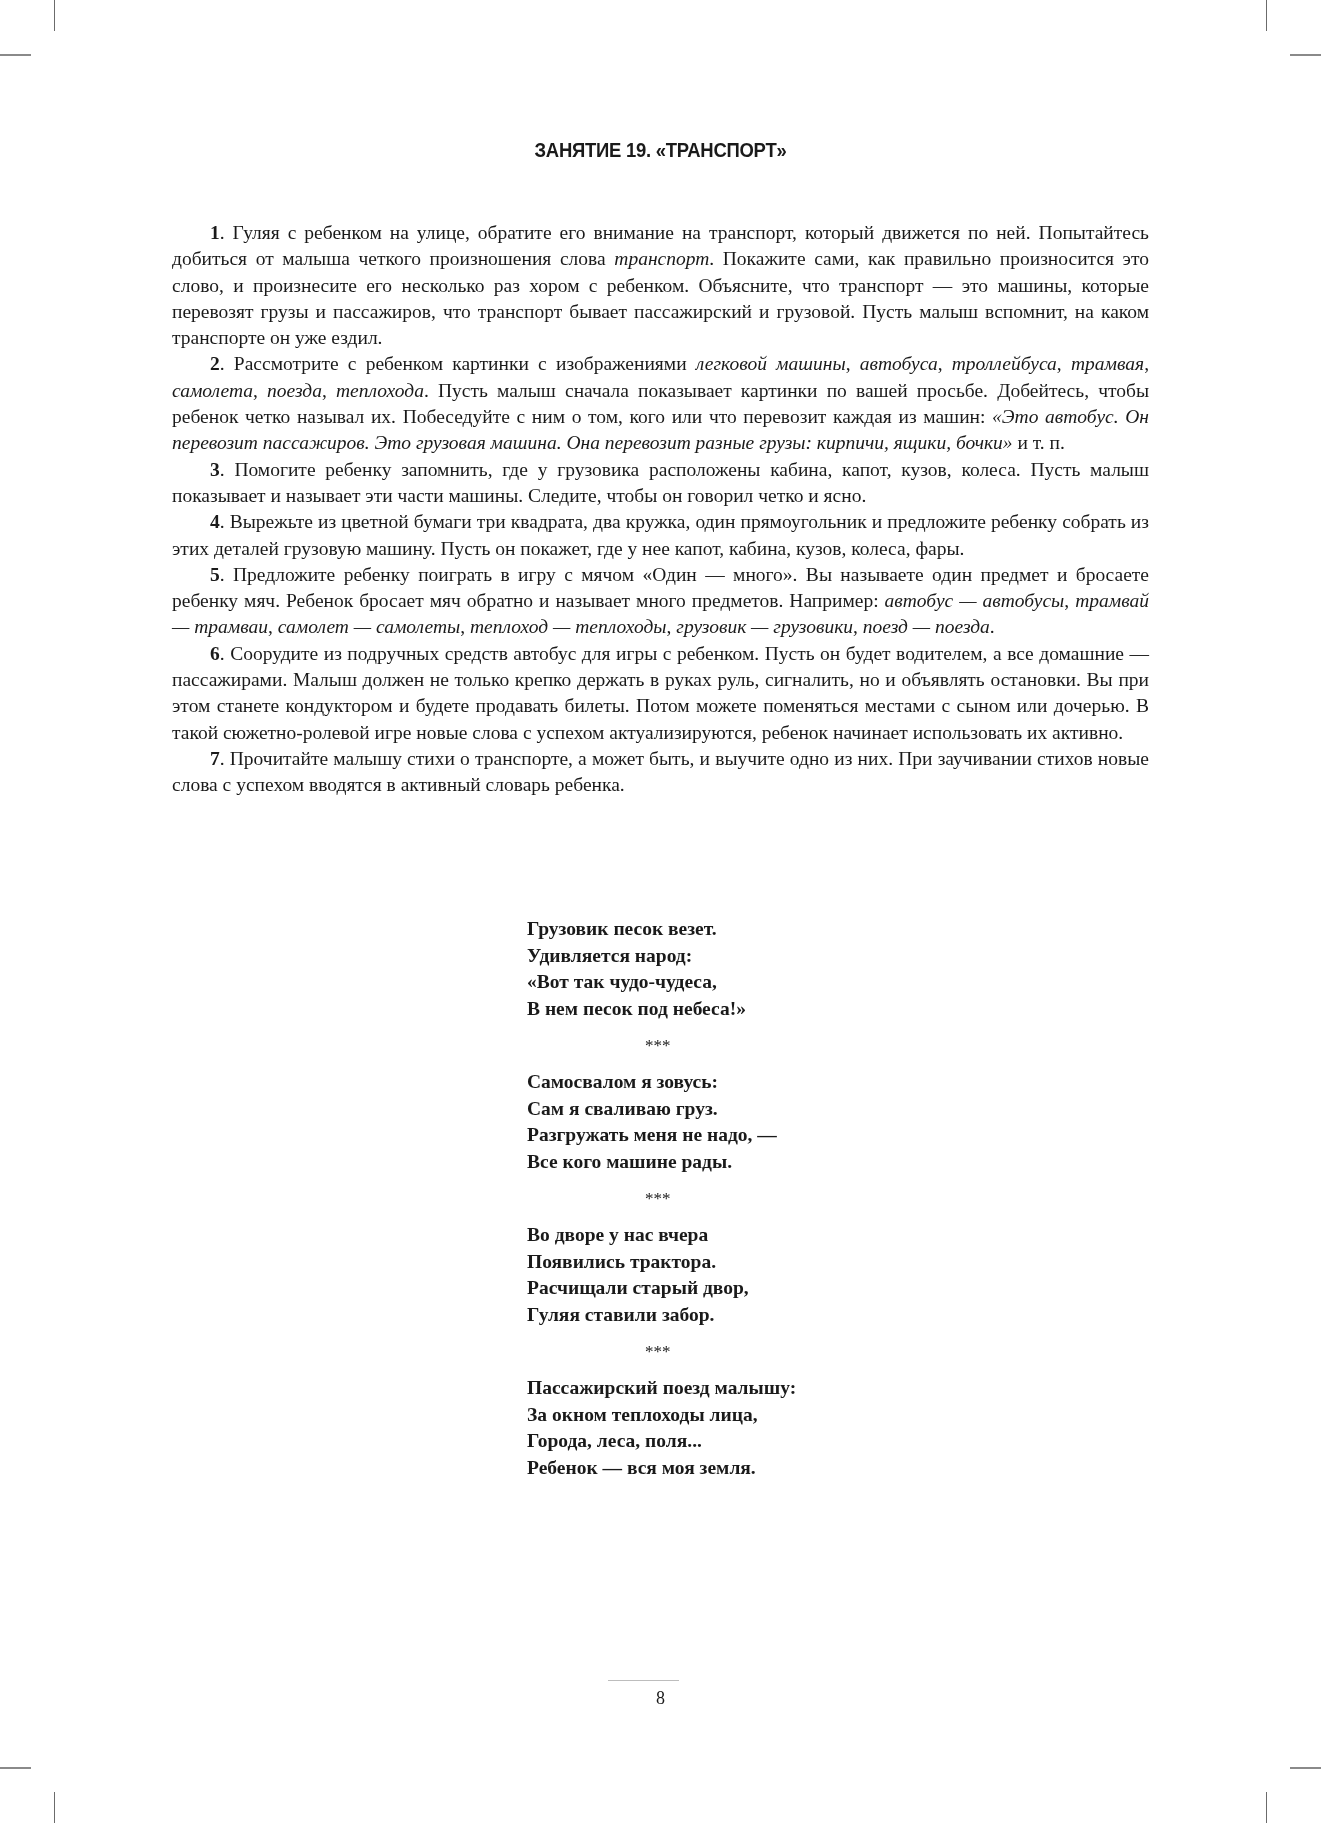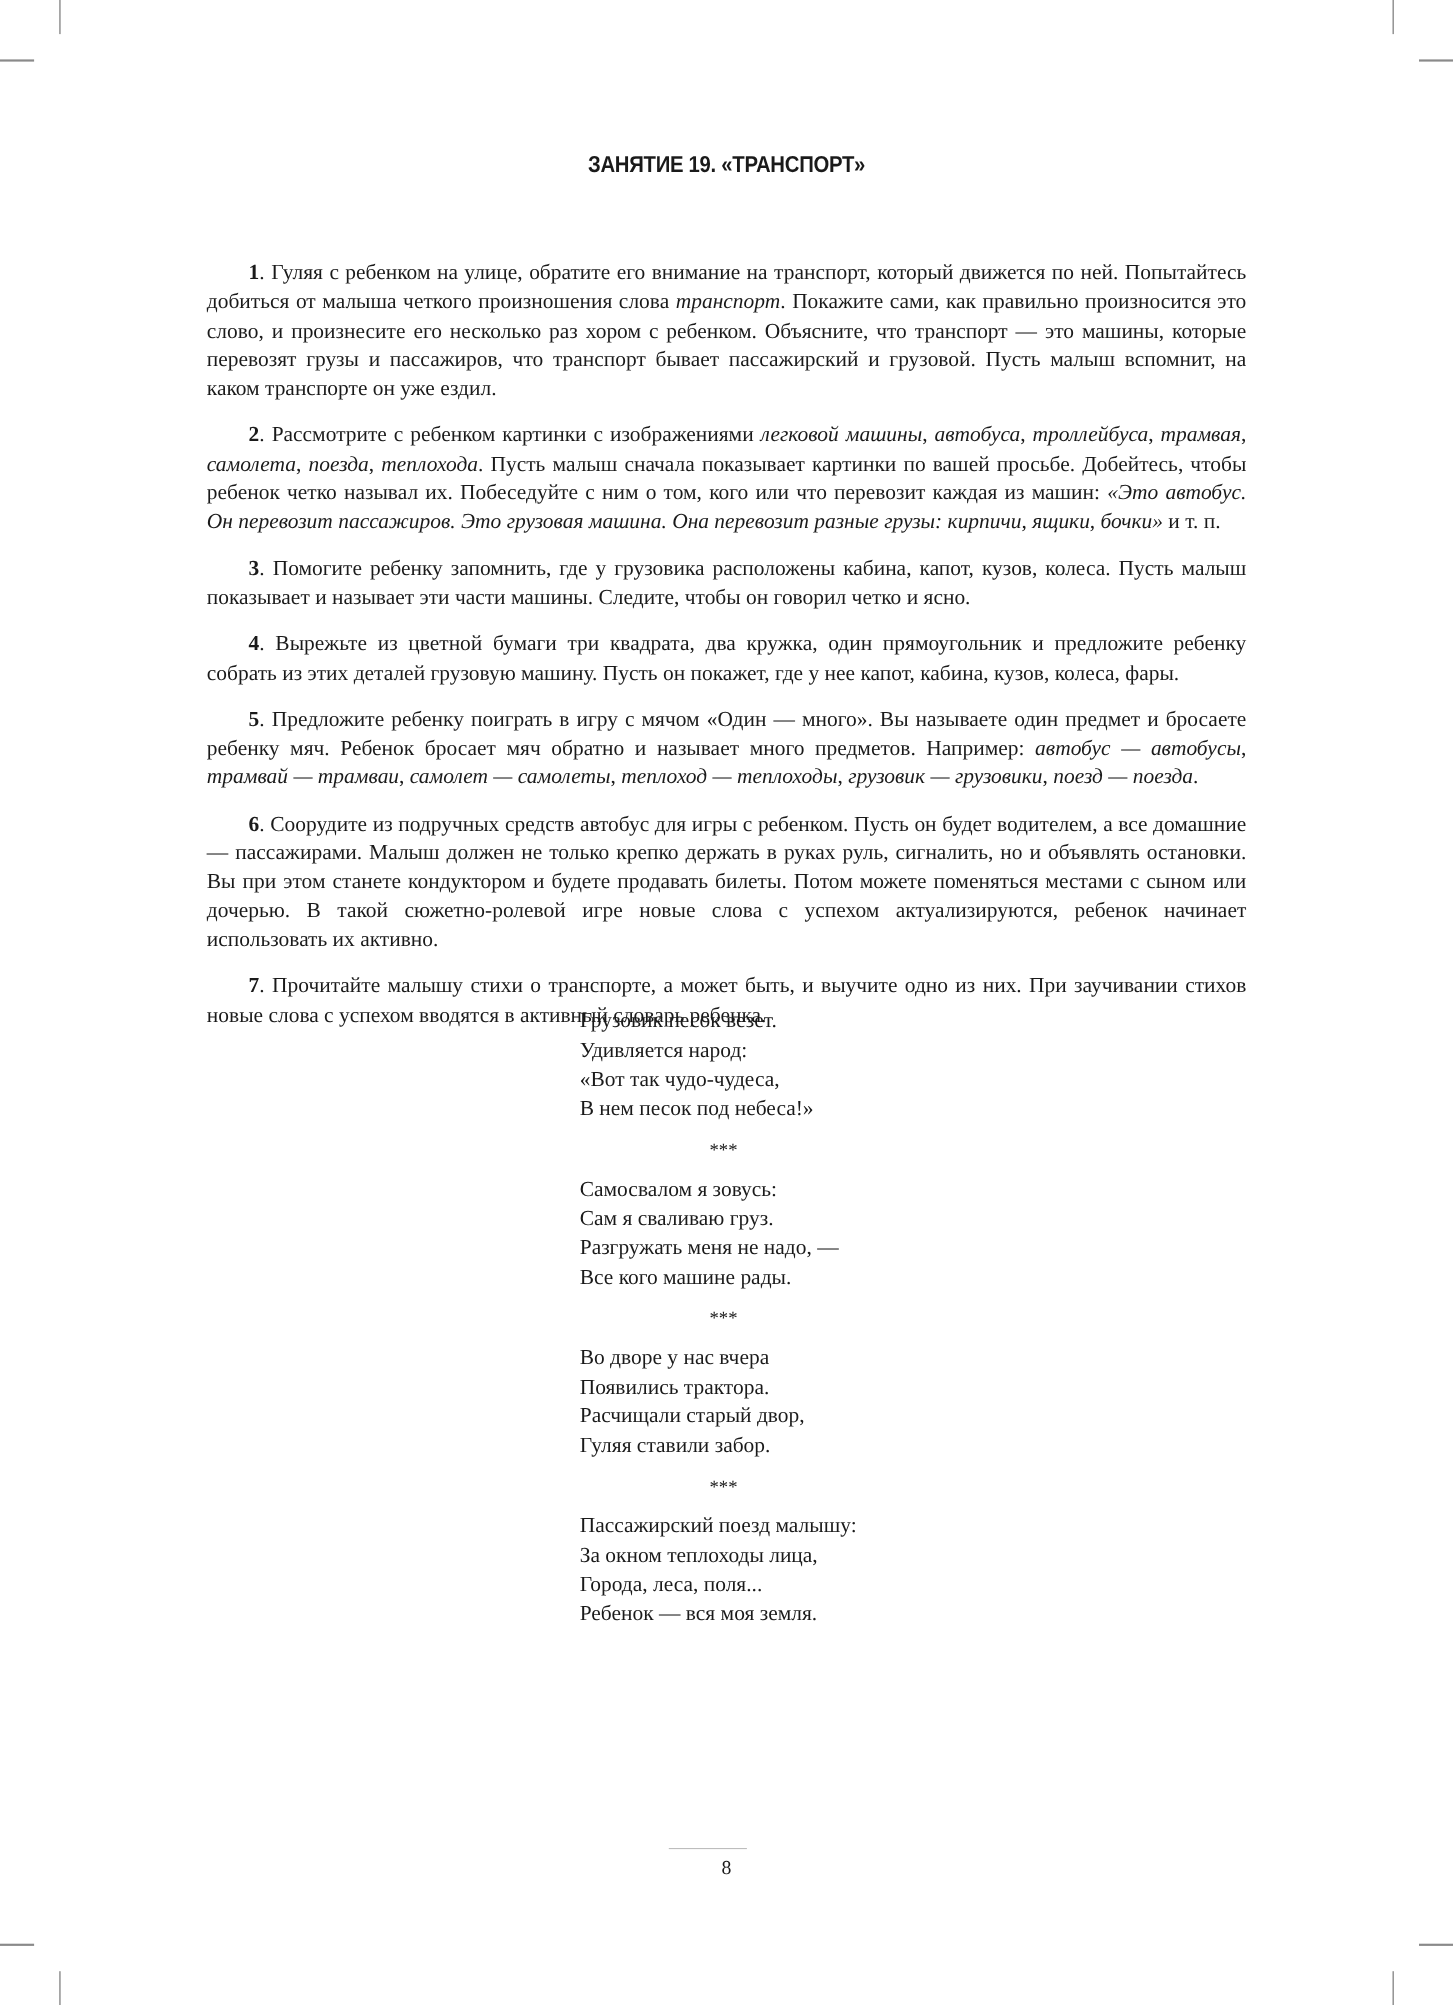--- a/index.html
+++ b/index.html
@@ -13,30 +13,30 @@
     font-family: "Liberation Sans", sans-serif;
     font-weight: bold; font-size: 21px; letter-spacing: -0.3px;
     transform: scaleX(0.88); transform-origin: center;
   }
   .body {
     position: absolute; left: 172px; width: 977px; top: 220px;
     font-family: "Liberation Serif", serif;
     font-size: 19.5px; line-height: 26.3px;
     text-align: justify;
   }
-  .para { margin: 16px; text-indent: 38px; }
+  .para { margin: 0; text-indent: 38px; }
   .para b { font-weight: bold; }
   .para i { font-style: italic; }
   .poems {
     position: absolute; left: 527px; top: 916px; width: 320px;
     font-family: "Liberation Serif", serif;
     font-size: 19.5px; line-height: 26.5px;
   }
   .stanza { margin: 0; }
-  .line { display: block; white-space: nowrap; }
+  .line { display: block; white-space: nowrap; font-weight: bold; }
   .sep { display: block; text-align: left; padding-left: 118px; margin: 14px 0 13px 0; line-height: 20px; font-size: 17px; }
   .footer-rule { position: absolute; left: 608px; top: 1680px; width: 71px; height: 1px; background: #bdbdbd; }
   .page-num {
     position: absolute; left: 0; width: 1321px; top: 1688px; text-align: center;
     font-family: "Liberation Serif", serif; font-size: 18px;
   }
 </style>
 </head>
 <body>
 

